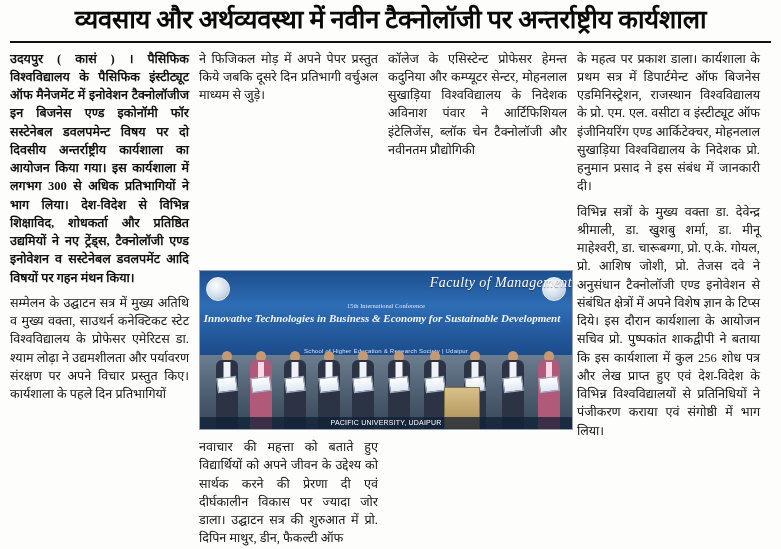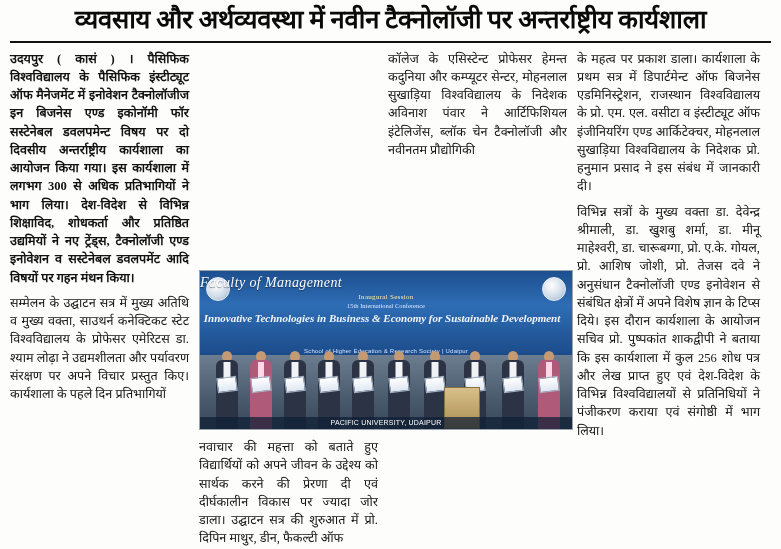--- a/index.html
+++ b/index.html
@@ -82,21 +82,21 @@
     position: absolute;
     left: 0; right: 0; top: 0;
     height: 86px;
     background: linear-gradient(#1d4f8f, #2e6db5 40%, #1b4a88 100%);
     color: #f2f7ff;
     overflow: hidden;
   }
   .banner .b-title {
     position: absolute;
     top: 4px; left: 0; right: 0;
-    text-align: left;
+    text-align: right;
     font-family: "Liberation Serif", serif;
     font-style: italic;
     font-size: 14px;
     color: #ffffff;
     letter-spacing: 0.4px;
     text-shadow: 0 1px 1px rgba(0,0,0,0.45);
   }
   .banner .b-sub {
     position: absolute;
     top: 22px; left: 0; right: 0;
@@ -218,40 +218,40 @@
   </div>
 
   <div class="columns">
 
     <div class="col">
       <p class="para lead-city">उदयपुर ( कासं ) । पैसिफिक विश्वविद्यालय के पैसिफिक इंस्टीट्यूट ऑफ मैनेजमेंट में इनोवेशन टैक्नोलॉजीज इन बिजनेस एण्ड इकोनॉमी फॉर सस्टेनेबल डवलपमेन्ट विषय पर दो दिवसीय अन्तर्राष्ट्रीय कार्यशाला का आयोजन किया गया। इस कार्यशाला में लगभग 300 से अधिक प्रतिभागियों ने भाग लिया। देश-विदेश से विभिन्न शिक्षाविद, शोधकर्ता और प्रतिष्ठित उद्यमियों ने नए ट्रेंड्स, टैक्नोलॉजी एण्ड इनोवेशन व सस्टेनेबल डवलपमेंट आदि विषयों पर गहन मंथन किया।</p>
       <p class="para">सम्मेलन के उद्घाटन सत्र में मुख्य अतिथि व मुख्य वक्ता, साउथर्न कनेक्टिकट स्टेट विश्वविद्यालय के प्रोफेसर एमेरिटस डा. श्याम लोढ़ा ने उद्यमशीलता और पर्यावरण संरक्षण पर अपने विचार प्रस्तुत किए। कार्यशाला के पहले दिन प्रतिभागियों</p>
     </div>
 
     <div class="col">
+      <p class="para">ने फिजिकल मोड़ में अपने पेपर प्रस्तुत किये जबकि दूसरे दिन प्रतिभागी वर्चुअल माध्यम से जुड़े।</p>
     </div>
 
     <div class="col">
       <p class="para">कॉलेज के एसिस्टेन्ट प्रोफेसर हेमन्त कदुनिया और कम्प्यूटर सेन्टर, मोहनलाल सुखाड़िया विश्वविद्यालय के निदेशक अविनाश पंवार ने आर्टिफिशियल इंटेलिजेंस, ब्लॉक चेन टैक्नोलॉजी और नवीनतम प्रौद्योगिकी</p>
     </div>
 
     <div class="col wide">
       <p class="para">के महत्व पर प्रकाश डाला। कार्यशाला के प्रथम सत्र में डिपार्टमेन्ट ऑफ बिजनेस एडमिनिस्ट्रेशन, राजस्थान विश्वविद्यालय के प्रो. एम. एल. वसीटा व इंस्टीट्यूट ऑफ इंजीनियरिंग एण्ड आर्किटेक्चर, मोहनलाल सुखाड़िया विश्वविद्यालय के निदेशक प्रो. हनुमान प्रसाद ने इस संबंध में जानकारी दी।</p>
       <p class="para">विभिन्न सत्रों के मुख्य वक्ता डा. देवेन्द्र श्रीमाली, डा. खुशबु शर्मा, डा. मीनू माहेश्वरी, डा. चारूबग्गा, प्रो. ए.के. गोयल, प्रो. आशिष जोशी, प्रो. तेजस दवे ने अनुसंधान टैक्नोलॉजी एण्ड इनोवेशन से संबंधित क्षेत्रों में अपने विशेष ज्ञान के टिप्स दिये। इस दौरान कार्यशाला के आयोजन सचिव प्रो. पुष्पकांत शाकद्वीपी ने बताया कि इस कार्यशाला में कुल 256 शोध पत्र और लेख प्राप्त हुए एवं देश-विदेश के विभिन्न विश्वविद्यालयों से प्रतिनिधियों ने पंजीकरण कराया एवं संगोष्ठी में भाग लिया।</p>
     </div>
 
   </div>
 
   <div class="photo-block" style="position:absolute; left:199px; top:268px; width:372px;">
     <div class="photo">
       <div class="banner">
         <div class="logo-l"></div>
         <div class="logo-r"></div>
         <div class="b-title">Faculty of Management</div>
-        <div class="b-sub">Inaugural Session</div>
         <div class="b-sub2">15th International Conference</div>
         <div class="b-big">Innovative Technologies in Business &amp; Economy for Sustainable Development</div>
         <div class="b-date">School of Higher Education &amp; Research Society  |  Udaipur</div>
       </div>
       <div class="stage"></div>
       <div class="people">
         <div class="person" style="left:14px;">
           <div class="head"></div>
             <div class="body"></div>
             <div class="shirt"></div>

